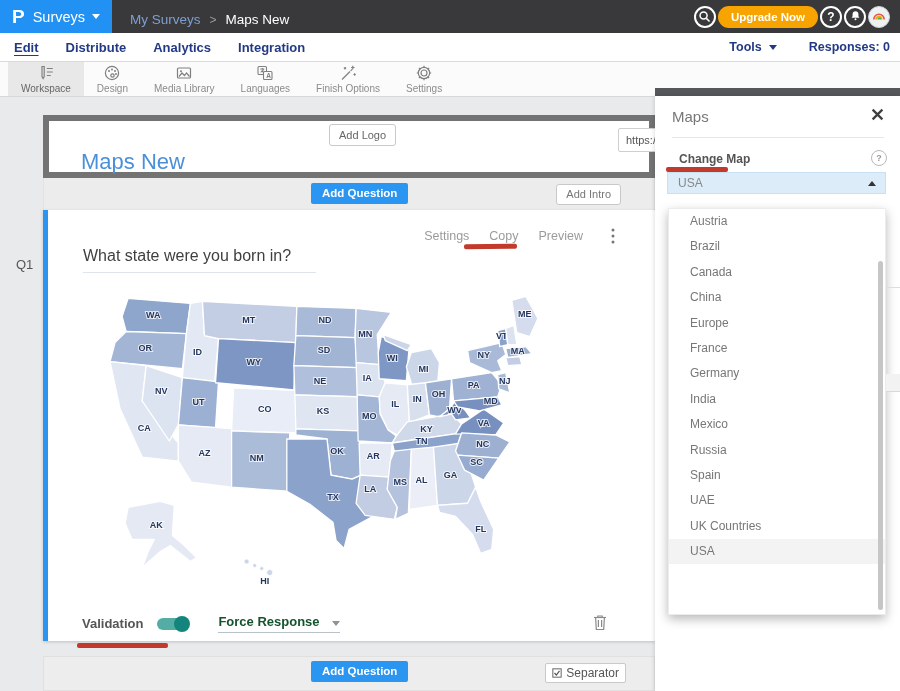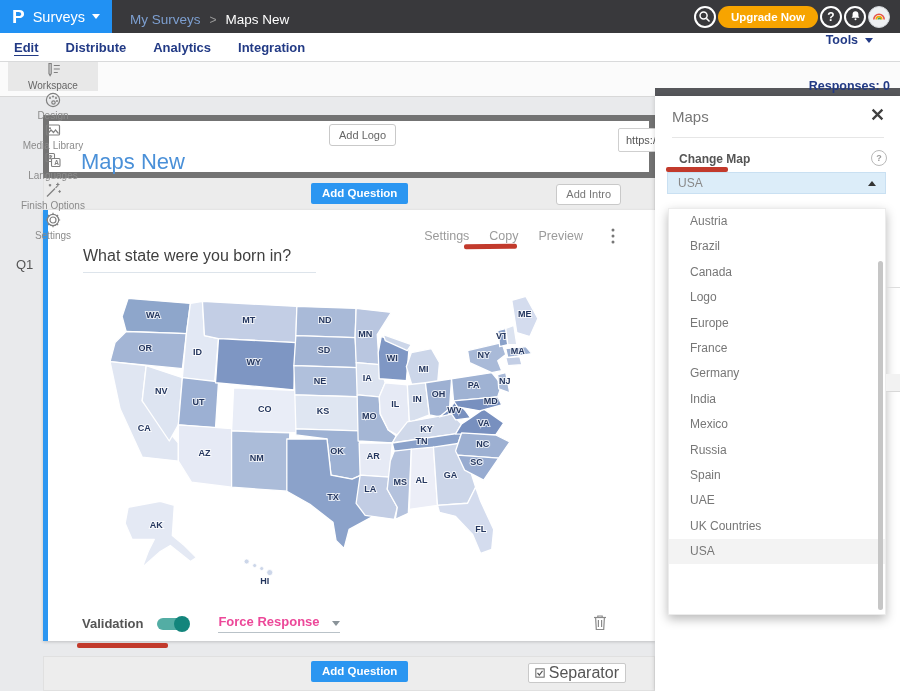--- a/index.html
+++ b/index.html
@@ -18,25 +18,25 @@
   .crumb-cur{color:#fff;}
   .topicons{position:absolute;right:10px;top:0;height:33px;display:flex;align-items:center;gap:2px;}
   .cbtn{width:22px;height:22px;border:2px solid #fff;border-radius:50%;display:flex;align-items:center;justify-content:center;color:#fff;font-size:12px;font-weight:bold;cursor:pointer;box-sizing:border-box;}
   .upgrade{height:22px;line-height:22px;padding:0 13px;border-radius:11px;background:var(--orange,#f7a400);color:#fff;font-size:11.5px;font-weight:bold;cursor:pointer;}
   .avatar{width:22px;height:22px;border-radius:50%;background:#eef0f2;border:1px solid #cfd2d6;display:flex;align-items:center;justify-content:center;cursor:pointer;box-sizing:border-box;}
   
   .subnav{position:absolute;left:0;top:33px;width:900px;height:28px;background:#fff;border-bottom:1px solid #d9dadb;z-index:25;}
   .tabs{position:absolute;left:14px;top:0;height:28px;display:flex;align-items:center;gap:27px;}
   .tab{font-size:13px;font-weight:bold;color:#223a85;cursor:pointer;}
   .tab.active{text-decoration:underline;text-underline-offset:3px;}
-  .subright{position:absolute;right:10px;top:0;height:28px;display:flex;align-items:center;gap:32px;font-size:12.5px;font-weight:bold;color:#223a85;flex-direction:column;}
+  .subright{position:absolute;right:10px;top:0;height:28px;display:flex;align-items:center;gap:32px;font-size:12.5px;font-weight:bold;color:#223a85;}
   .toolsdd{cursor:pointer;display:flex;align-items:center;}
   
   .toolbar{position:absolute;left:0;top:61px;width:900px;height:35px;background:#fbfbfb;border-bottom:1px solid #d8d8d8;z-index:20;}
-  .titems{position:absolute;left:8px;top:0;height:35px;display:flex;flex-direction:column;}
+  .titems{position:absolute;left:8px;top:0;height:35px;display:flex;}
   .titem{height:35px;padding:0 13px;display:flex;flex-direction:column;align-items:center;justify-content:center;cursor:pointer;}
   .titem .tlabel{font-size:10px;color:#8b8b8b;margin-top:1px;white-space:nowrap;}
   .titem.active{background:#e8e8e8;}
   .titem.active .tlabel{color:#666;}
   .urlgrp{position:absolute;left:618px;top:67px;display:flex;align-items:center;}
   .urlinput{width:148px;height:22px;border:1px solid #cfcfcf;background:#fff;font-size:11px;color:#555;padding:0 7px;border-radius:2px 0 0 2px;font-family:inherit;}
   .pencilbtn{width:28px;height:24px;border:1px solid #cfcfcf;border-left:none;background:#fff;display:flex;align-items:center;justify-content:center;cursor:pointer;border-radius:0 2px 2px 0;box-sizing:border-box;}
   .previewbtn{position:absolute;left:820px;top:64px;width:77px;height:25px;background:var(--accent,#2b96f1);border-radius:3px;color:#fff;font-size:12px;font-weight:bold;display:flex;align-items:center;justify-content:center;gap:6px;cursor:pointer;}
   
   .sheet-head{position:absolute;left:43px;top:115px;width:612px;height:63px;background:#fff;border:6px solid #737373;box-sizing:border-box;}
@@ -52,29 +52,29 @@
   .qactions{position:absolute;top:18px;right:40px;display:flex;align-items:center;gap:20px;}
   .qaction{font-size:12.5px;color:#9b9b9b;cursor:pointer;}
   .kebab{margin-left:8px;cursor:pointer;display:flex;}
   .qtext{position:absolute;left:35px;top:37px;font-size:16px;color:#3f3f3f;}
   .qtext span{display:inline-block;min-width:233px;padding-bottom:7px;border-bottom:1px solid #dde4eb;}
   .mapwrap{position:absolute;left:50px;top:80px;width:462px;height:302px;}
   .vrow{position:absolute;left:34px;top:404px;display:flex;align-items:center;font-weight:bold;}
   .vlabel{font-size:13px;color:#555;margin-right:14px;}
   .toggle{position:relative;width:31px;height:12px;border-radius:6px;background:#53ada4;cursor:pointer;}
   .toggle .knob{position:absolute;right:-2px;top:-2px;width:16px;height:16px;border-radius:50%;background:var(--teal,#13857c);}
-  .forceresp{margin-left:30px;font-size:13px;color:#ec4899;border-bottom:1px solid #b9c2c8;padding-bottom:3px;cursor:pointer;text-align:center;}
+  .forceresp{margin-left:30px;font-size:13px;color:#14532d;border-bottom:1px solid #b9c2c8;padding-bottom:3px;cursor:pointer;text-align:center;}
   .fr-caret{display:inline-block;width:0;height:0;border-left:4px solid transparent;border-right:4px solid transparent;border-top:5px solid #8a9399;margin-left:12px;}
   .trash{position:absolute;right:48px;top:404px;cursor:pointer;}
   
   .annot{position:absolute;height:5px;border-radius:2px;background:var(--annot,#c23a2c);z-index:40;}
   
   .footsec{position:absolute;left:43px;top:656px;width:612px;height:35px;background:#ededed;border:1px solid #e0e0e0;box-sizing:border-box;}
   .footsec .addq{position:absolute;left:267px;top:4px;}
-  .sepbox{position:absolute;right:28px;top:6px;height:18px;background:#fff;border:1px solid #c9c9c9;border-radius:2px;display:flex;align-items:center;gap:4px;padding:0 6px;font-size:16px;color:#555;cursor:pointer;}
+  .sepbox{position:absolute;right:28px;top:6px;height:18px;background:#fff;border:1px solid #c9c9c9;border-radius:2px;display:flex;align-items:center;gap:4px;padding:0 6px;font-size:12px;color:#555;cursor:pointer;}
   
   .darkstrip{position:absolute;left:655px;top:88px;width:245px;height:8px;background:#56575b;z-index:21;}
   .panel{position:absolute;left:655px;top:96px;width:245px;height:595px;background:#fff;box-shadow:-1px 0 4px rgba(0,0,0,.12);z-index:22;}
   .panel-title{position:absolute;left:17px;top:12px;font-size:15px;color:#777;}
   .panel-close{position:absolute;right:16px;top:12px;cursor:pointer;display:flex;}
   .panel-div{position:absolute;left:17px;right:16px;top:41px;border-top:1px solid #e6e6e6;}
   .chmap{position:absolute;left:12px;top:56px;font-size:12px;font-weight:bold;color:#555;margin-left:12px;}
   .helpq{position:absolute;right:13px;top:54px;width:14px;height:14px;border:1.5px solid #b9b9b9;border-radius:50%;color:#9a9a9a;font-size:9px;font-weight:bold;display:flex;align-items:center;justify-content:center;cursor:pointer;box-sizing:content-box;}
   .mapselect{position:absolute;left:12px;top:76px;width:219px;height:22px;background:var(--selbg,#dcedf9);border:1px solid #c9e0f2;box-sizing:border-box;display:flex;align-items:center;cursor:pointer;}
   .mapselect .selval{font-size:12px;color:#888;margin-left:10px;}
@@ -427,21 +427,21 @@
     <div class="helpq">?</div>
     <div class="mapselect">
       <span class="selval">USA</span>
       <span class="caret-up"></span>
     </div>
     <div class="dropdown">
       <div id="dd-list">
           <div class="dd-item">Austria</div>
           <div class="dd-item">Brazil</div>
           <div class="dd-item">Canada</div>
-          <div class="dd-item">Logo</div>
+          <div class="dd-item">China</div>
           <div class="dd-item">Europe</div>
           <div class="dd-item">France</div>
           <div class="dd-item">Germany</div>
           <div class="dd-item">India</div>
           <div class="dd-item">Mexico</div>
           <div class="dd-item">Russia</div>
           <div class="dd-item">Spain</div>
           <div class="dd-item">UAE</div>
           <div class="dd-item">UK Countries</div>
           <div class="dd-item hl">USA</div>

